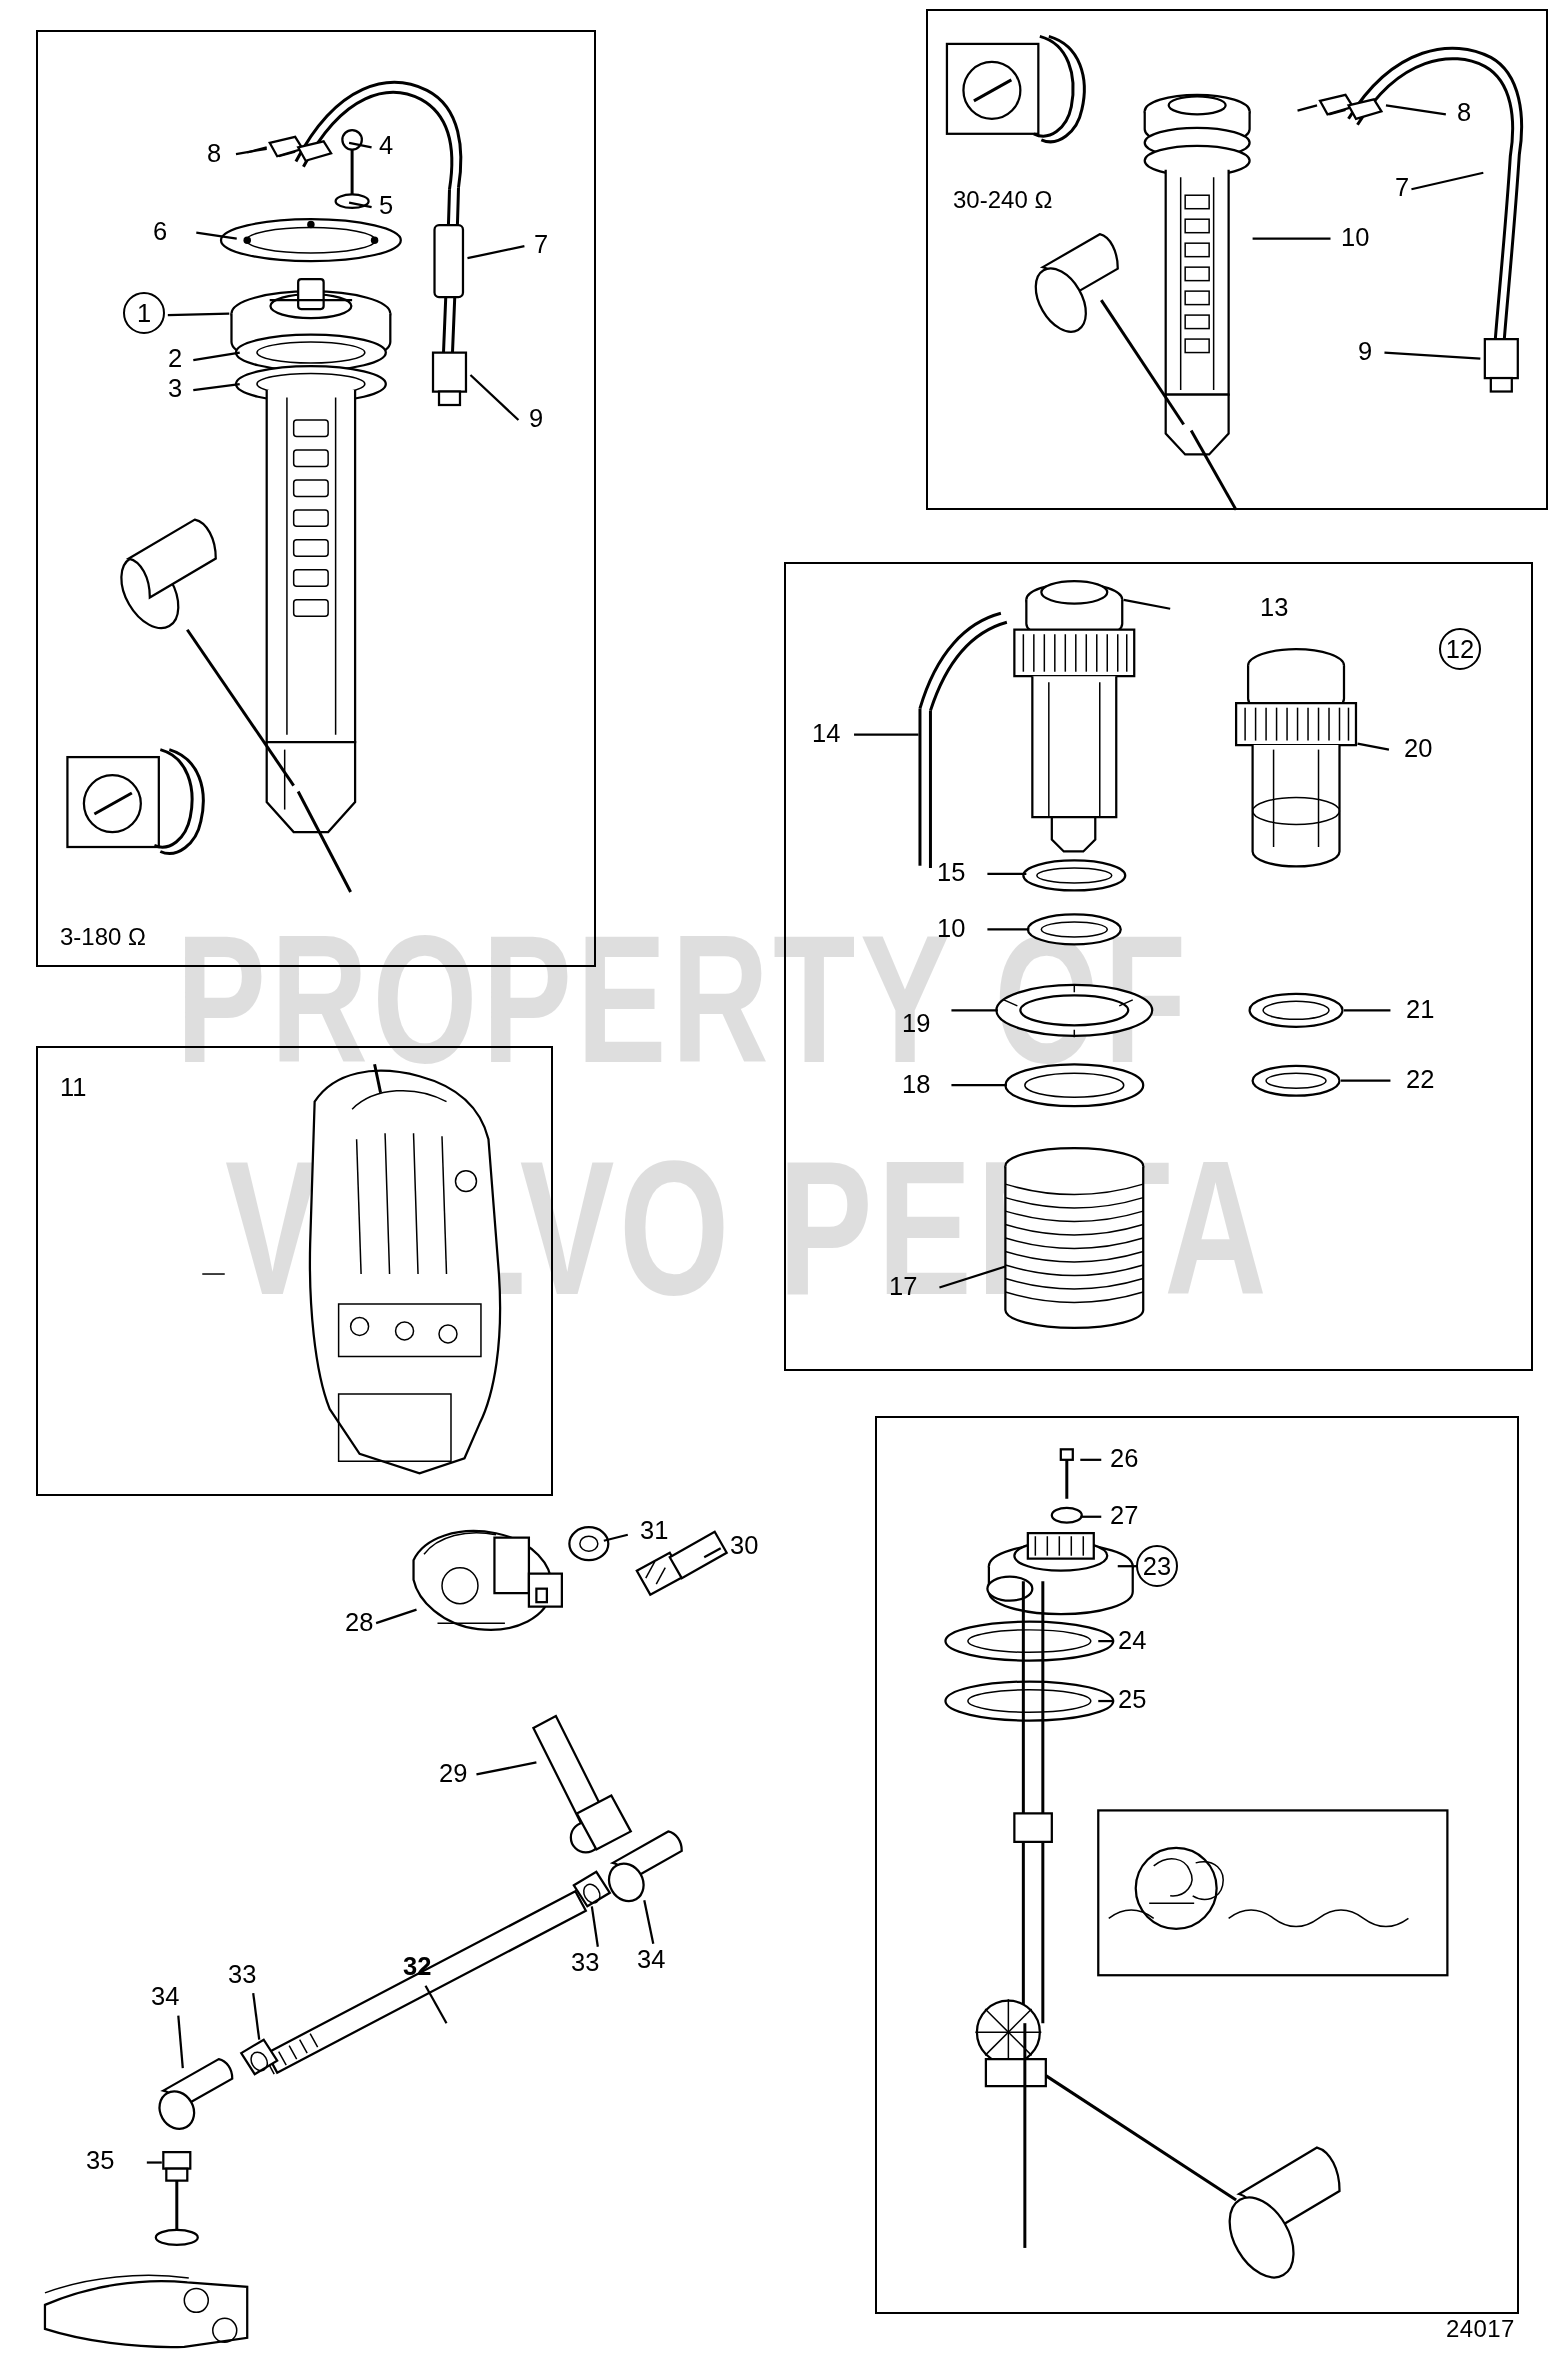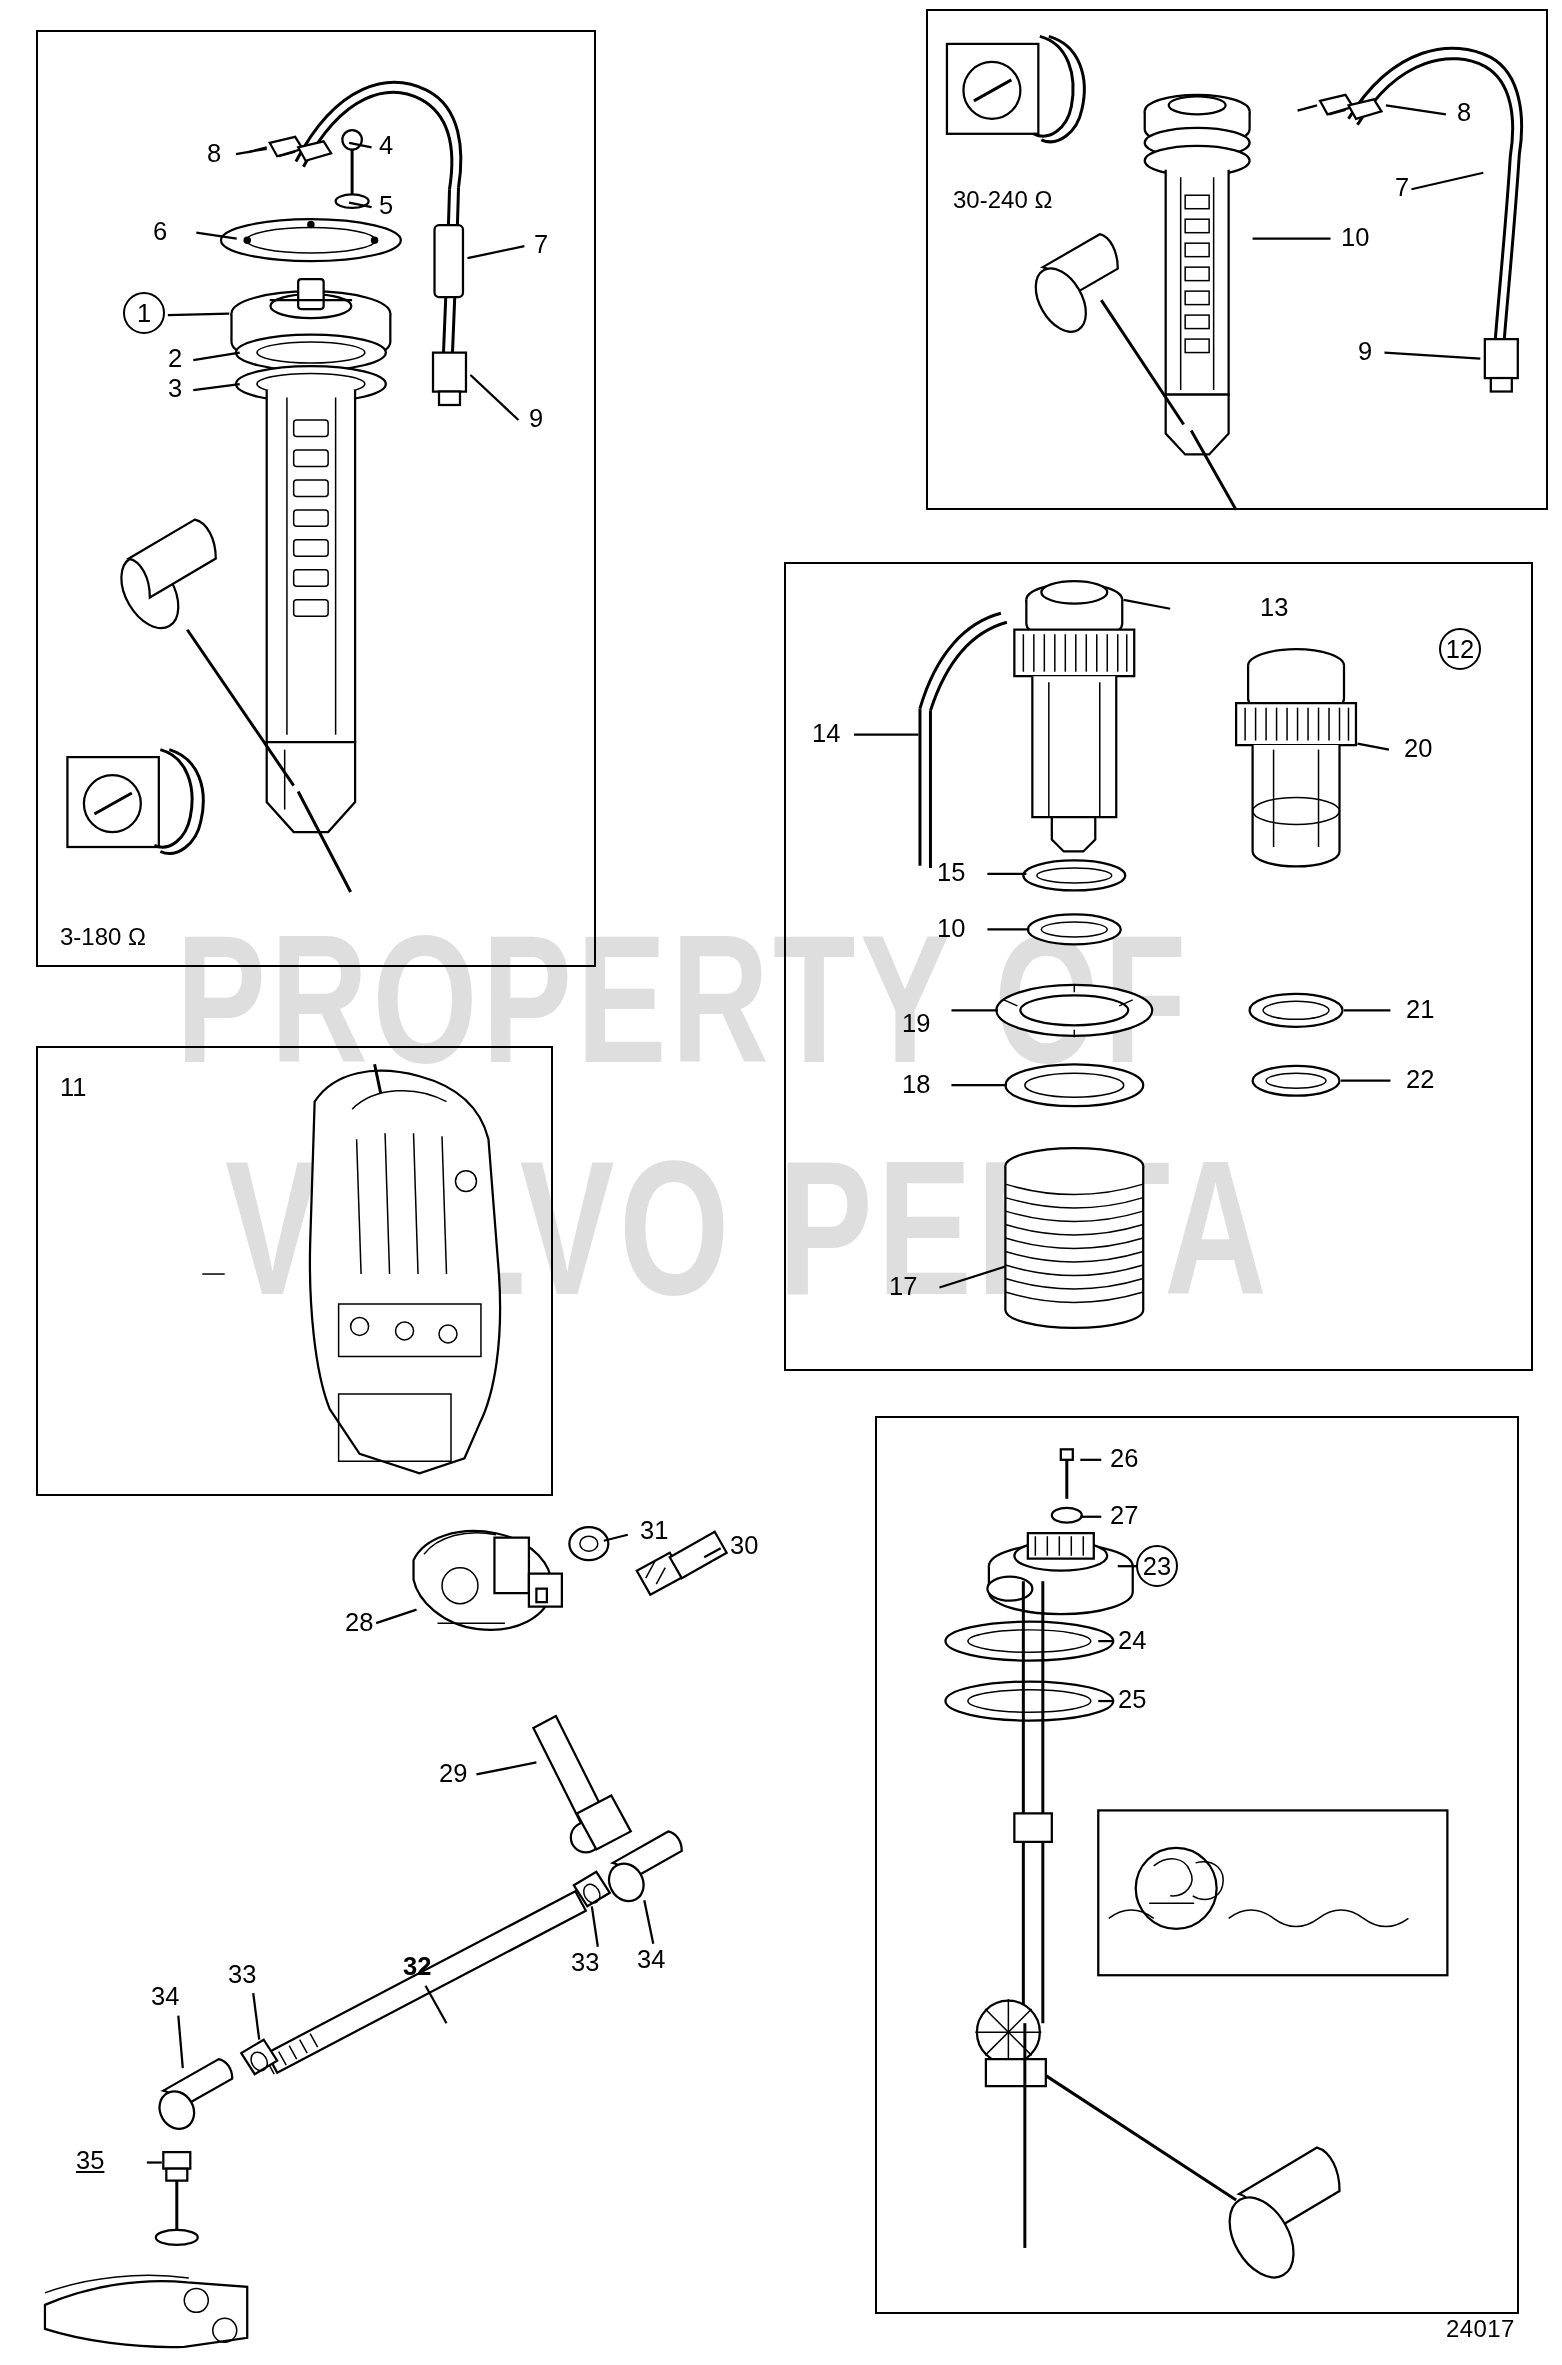--- a/index.html
+++ b/index.html
@@ -422,17 +422,17 @@
 
   <div class="lbl" style="left:345px;top:1610px;">28</div>
   <div class="lbl" style="left:439px;top:1761px;">29</div>
   <div class="lbl" style="left:730px;top:1533px;">30</div>
   <div class="lbl" style="left:640px;top:1518px;">31</div>
   <div class="lbl" style="left:403px;top:1954px;font-weight:bold;">32</div>
   <div class="lbl" style="left:228px;top:1962px;">33</div>
   <div class="lbl" style="left:571px;top:1950px;">33</div>
   <div class="lbl" style="left:151px;top:1984px;">34</div>
   <div class="lbl" style="left:637px;top:1947px;">34</div>
-  <div class="lbl" style="left:76px;top:2148px;text-decoration:underline;">35</div>
+  <div class="lbl" style="left:86px;top:2148px;">35</div>
 
   <div class="docid" style="left:1446px;top:2315px;">24017</div>
 </div>
 
 
 </body></html>

